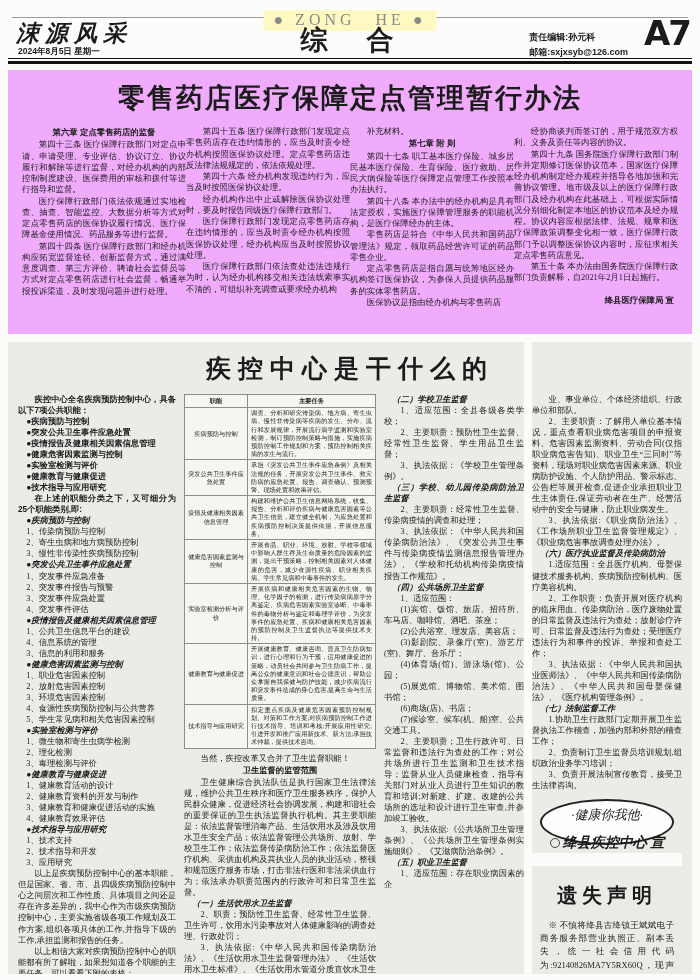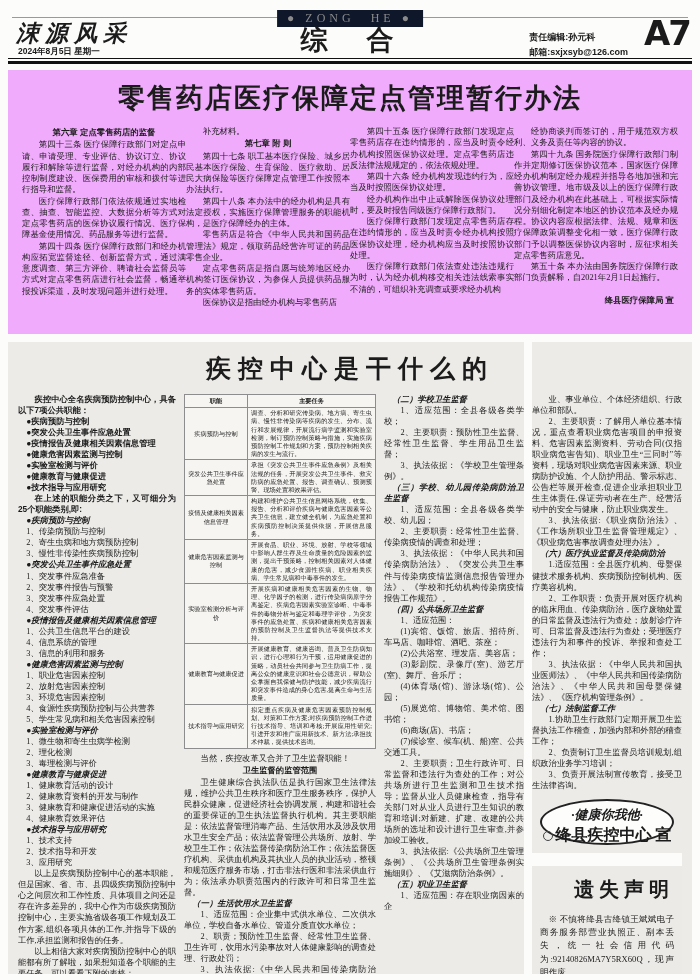--- a/index.html
+++ b/index.html
@@ -3,21 +3,21 @@
 <meta charset="utf-8">
 <style>
   html,body{margin:0;padding:0;}
   body{width:700px;height:980px;overflow:hidden;background:#fcfcfa;color:#1b1b1b;
        font-family:"Liberation Serif",serif;}
   #page{position:relative;width:700px;height:980px;background:#fcfcfa;}
 
   
   .topline{position:absolute;top:17px;left:12px;right:12px;border-top:1px solid #9a9a9a;}
   .zonghe{position:absolute;top:10px;left:50%;transform:translateX(-50%);
-          background:#0f172a;padding:0 10px;color:#8b8b8b;font-size:12px;
+          background:#fef9c3;padding:0 10px;color:#8b8b8b;font-size:16px;
           letter-spacing:4px;font-family:"Liberation Serif",serif;white-space:nowrap;}
   .mast{position:absolute;top:18px;left:16px;font-size:23px;font-weight:bold;font-style:italic;
         letter-spacing:6px;font-family:"DejaVu Serif",serif;white-space:nowrap;}
   .mdate{position:absolute;top:46px;left:18px;font-size:8.5px;font-weight:bold;
          font-family:"Liberation Sans",sans-serif;}
   .section{position:absolute;top:22px;left:50%;transform:translateX(-50%);
            font-size:27px;font-weight:bold;font-family:"Liberation Sans",sans-serif;
            letter-spacing:6px;white-space:nowrap;}
   .meta{position:absolute;top:23px;right:72px;font-size:9px;font-weight:bold;line-height:1.7;
         font-family:"Liberation Sans",sans-serif;text-align:left;margin-top:7px;}
@@ -58,27 +58,27 @@
   th,td{border:1px solid #8d8d8d;font-size:6.2px;line-height:1.32;padding:1px 3px;}
   th{font-weight:bold;text-align:center;padding:2px;}
   td.job{width:33%;text-align:center;vertical-align:middle;}
   td.task{text-align:justify;}
 
   .gutter{position:absolute;top:0;bottom:0;left:516px;width:8px;background:#fcfcfa;}
 
   .stamp{margin-top:8px;display:flex;justify-content:center;}
   .oval{width:134px;height:46px;border:2px solid #222;border-radius:50%;background:#fdfdfc;
         text-align:center;padding-top:5px;box-sizing:border-box;}
-  .s1{font-size:13px;font-weight:bold;font-style:italic;}
-  .s2{font-size:16px;font-weight:bold;margin-top:1px;white-space:nowrap;}
+  .s1{font-size:13px;font-weight:normal;font-style:italic;}
+  .s2{font-size:14px;font-weight:bold;font-style:italic;margin-top:11px;white-space:nowrap;}
   .logo{display:inline-block;width:8px;height:8px;border:1px solid #444;border-radius:50%;
         margin-right:3px;vertical-align:-1px;}
   .wgap{height:13px;background:#fcfcfa;margin-top:8px;}
   .notice{background:#eceae6;padding:8px 8px 10px;}
-  .ntitle{text-align:right;font-size:20px;font-weight:bold;letter-spacing:5px;margin:2px 0 10px;}
+  .ntitle{text-align:center;font-size:20px;font-weight:bold;letter-spacing:5px;margin:8px 0 10px;}
   .nit{margin:0 0 9px;text-indent:1em;font-size:8.6px;line-height:1.55;text-align:justify;}
 </style>
 </head>
 <body>
 
 <div id="page">
 
   <header>
     <div class="topline"></div>
     <div class="zonghe">● ZONG　HE ●</div>
@@ -98,35 +98,35 @@
     <div class="cols">
       <div class="col">
 
       <p class="it h">第六章 定点零售药店的监督</p>
           <p class="it p">第四十三条 医疗保障行政部门对定点申请、申请受理、专业评估、协议订立、协议履行和解除等进行监督，对经办机构的内部控制制度建设、医保费用的审核和拨付等进行指导和监督。</p>
           <p class="it p">医疗保障行政部门依法依规通过实地检查、抽查、智能监控、大数据分析等方式对定点零售药店的医保协议履行情况、医疗保障基金使用情况、药品服务等进行监督。</p>
           <p class="it p">第四十四条 医疗保障行政部门和经办机构应拓宽监督途径、创新监督方式，通过满意度调查、第三方评价、聘请社会监督员等方式对定点零售药店进行社会监督，畅通举报投诉渠道，及时发现问题并进行处理。</p>
         </div>
       <div class="col">
 
+      <p class="it p">第四十五条 医疗保障行政部门发现定点零售药店存在违约情形的，应当及时责令经办机构按照医保协议处理。定点零售药店违反法律法规规定的，依法依规处理。</p>
+          <p class="it p">第四十六条 经办机构发现违约行为，应当及时按照医保协议处理。</p>
+          <p class="it p">经办机构作出中止或解除医保协议处理时，要及时报告同级医疗保障行政部门。</p>
+          <p class="it p">医疗保障行政部门发现定点零售药店存在违约情形的，应当及时责令经办机构按照医保协议处理，经办机构应当及时按照协议处理。</p>
+          <p class="it p">医疗保障行政部门依法查处违法违规行为时，认为经办机构移交相关违法线索事实不清的，可组织补充调查或要求经办机构</p>
+        </div>
+      <div class="col">
+
       <p class="it p">补充材料。</p>
           <p class="it h">第七章 附 则</p>
           <p class="it p">第四十七条 职工基本医疗保险、城乡居民基本医疗保险、生育保险、医疗救助、居民大病保险等医疗保障定点管理工作按照本办法执行。</p>
           <p class="it p">第四十八条 本办法中的经办机构是具有法定授权，实施医疗保障管理服务的职能机构，是医疗保障经办的主体。</p>
           <p class="it p">零售药店是符合《中华人民共和国药品管理法》规定，领取药品经营许可证的药品零售企业。</p>
           <p class="it p">定点零售药店是指自愿与统筹地区经办机构签订医保协议，为参保人员提供药品服务的实体零售药店。</p>
           <p class="it p">医保协议是指由经办机构与零售药店</p>
-        </div>
-      <div class="col">
-
-      <p class="it p">第四十五条 医疗保障行政部门发现定点零售药店存在违约情形的，应当及时责令经办机构按照医保协议处理。定点零售药店违反法律法规规定的，依法依规处理。</p>
-          <p class="it p">第四十六条 经办机构发现违约行为，应当及时按照医保协议处理。</p>
-          <p class="it p">经办机构作出中止或解除医保协议处理时，要及时报告同级医疗保障行政部门。</p>
-          <p class="it p">医疗保障行政部门发现定点零售药店存在违约情形的，应当及时责令经办机构按照医保协议处理，经办机构应当及时按照协议处理。</p>
-          <p class="it p">医疗保障行政部门依法查处违法违规行为时，认为经办机构移交相关违法线索事实不清的，可组织补充调查或要求经办机构</p>
         </div>
       <div class="col">
 
       <p class="it p">经协商谈判而签订的，用于规范双方权利、义务及责任等内容的协议。</p>
           <p class="it p">第四十九条 国务院医疗保障行政部门制作并定期修订医保协议范本，国家医疗保障经办机构制定经办规程并指导各地加强和完善协议管理。地市级及以上的医疗保障行政部门及经办机构在此基础上，可根据实际情况分别细化制定本地区的协议范本及经办规程。协议内容应根据法律、法规、规章和医疗保障政策调整变化相一致，医疗保障行政部门予以调整医保协议内容时，应征求相关定点零售药店意见。</p>
           <p class="it p">第五十条 本办法由国务院医疗保障行政部门负责解释，自2021年2月1日起施行。</p>
           <p class="it sign">绛县医疗保障局 宣</p>
         </div>
     </div>
   </section>
@@ -222,34 +222,32 @@
                 <td class="task">拟定重点疾病及健康危害因素预防控制规划、对策和工作方案;对疾病预防控制工作进行技术指导、培训和考核;开展应用性研究;引进开发和推广应用新技术、新方法;承担技术仲裁，提供技术咨询。</td>
               </tr>
             </tbody>
         </table>
         <div>
 
         <p class="it p">当然，疾控改革又合并了卫生监督职能！</p>
             <p class="it h">卫生监督的监管范围</p>
             <p class="it p">卫生健康综合执法队伍是执行国家卫生法律法规，维护公共卫生秩序和医疗卫生服务秩序，保护人民群众健康，促进经济社会协调发展，构建和谐社会的重要保证的卫生执法监督执行机构。其主要职能是：依法监督管理消毒产品、生活饮用水及涉及饮用水卫生安全产品；依法监督管理公共场所、放射、学校卫生工作；依法监督传染病防治工作；依法监督医疗机构、采供血机构及其执业人员的执业活动，整顿和规范医疗服务市场，打击非法行医和非法采供血行为；依法承办职责范围内的行政许可和日常卫生监督。</p>
             <p class="it bi2">（一）生活饮用水卫生监督</p>
-            <p class="it p">1、适应范围：企业集中式供水单位、二次供水单位，学校自备水单位、管道分质直饮水单位；</p>
             <p class="it p">2、职责；预防性卫生监督、经常性卫生监督、卫生许可，饮用水污染事故对人体健康影响的调查处理、行政处罚；</p>
             <p class="it p">3、执法依据:《中华人民共和国传染病防治法》、《生活饮用水卫生监督管理办法》、《生活饮用水卫生标准》、《生活饮用水管道分质直饮水卫生规范》。</p>
           </div>
       </div>
 
       <div class="c c3">
 
       <p class="it bi2">（二）学校卫生监督</p>
           <p class="it p">1、适应范围：全县各级各类学校；</p>
           <p class="it p">2、主要职责：预防性卫生监督、经常性卫生监督、学生用品卫生监督；</p>
           <p class="it p">3、执法依据：《学校卫生管理条例》。</p>
           <p class="it bi2">（三）学校、幼儿园传染病防治卫生监督</p>
-          <p class="it p">1、适应范围：全县各级各类学校、幼儿园；</p>
           <p class="it p">2、主要职责：经常性卫生监督、传染病疫情的调查和处理；</p>
           <p class="it p">3、执法依据：《中华人民共和国传染病防治法》、《突发公共卫生事件与传染病疫情监测信息报告管理办法》、《学校和托幼机构传染病疫情报告工作规范》。</p>
           <p class="it bi2">（四）公共场所卫生监督</p>
           <p class="it p">1、适应范围：</p>
           <p class="it p">(1)宾馆、饭馆、旅店、招待所、车马店、咖啡馆、酒吧、茶座；</p>
           <p class="it p">(2)公共浴室、理发店、美容店；</p>
           <p class="it p">(3)影剧院、录像厅(室)、游艺厅(室)、舞厅、音乐厅；</p>
           <p class="it p">(4)体育场(馆)、游泳场(馆)、公园；</p>
           <p class="it p">(5)展览馆、博物馆、美术馆、图书馆；</p>
           <p class="it p">(6)商场(店)、书店；</p>

